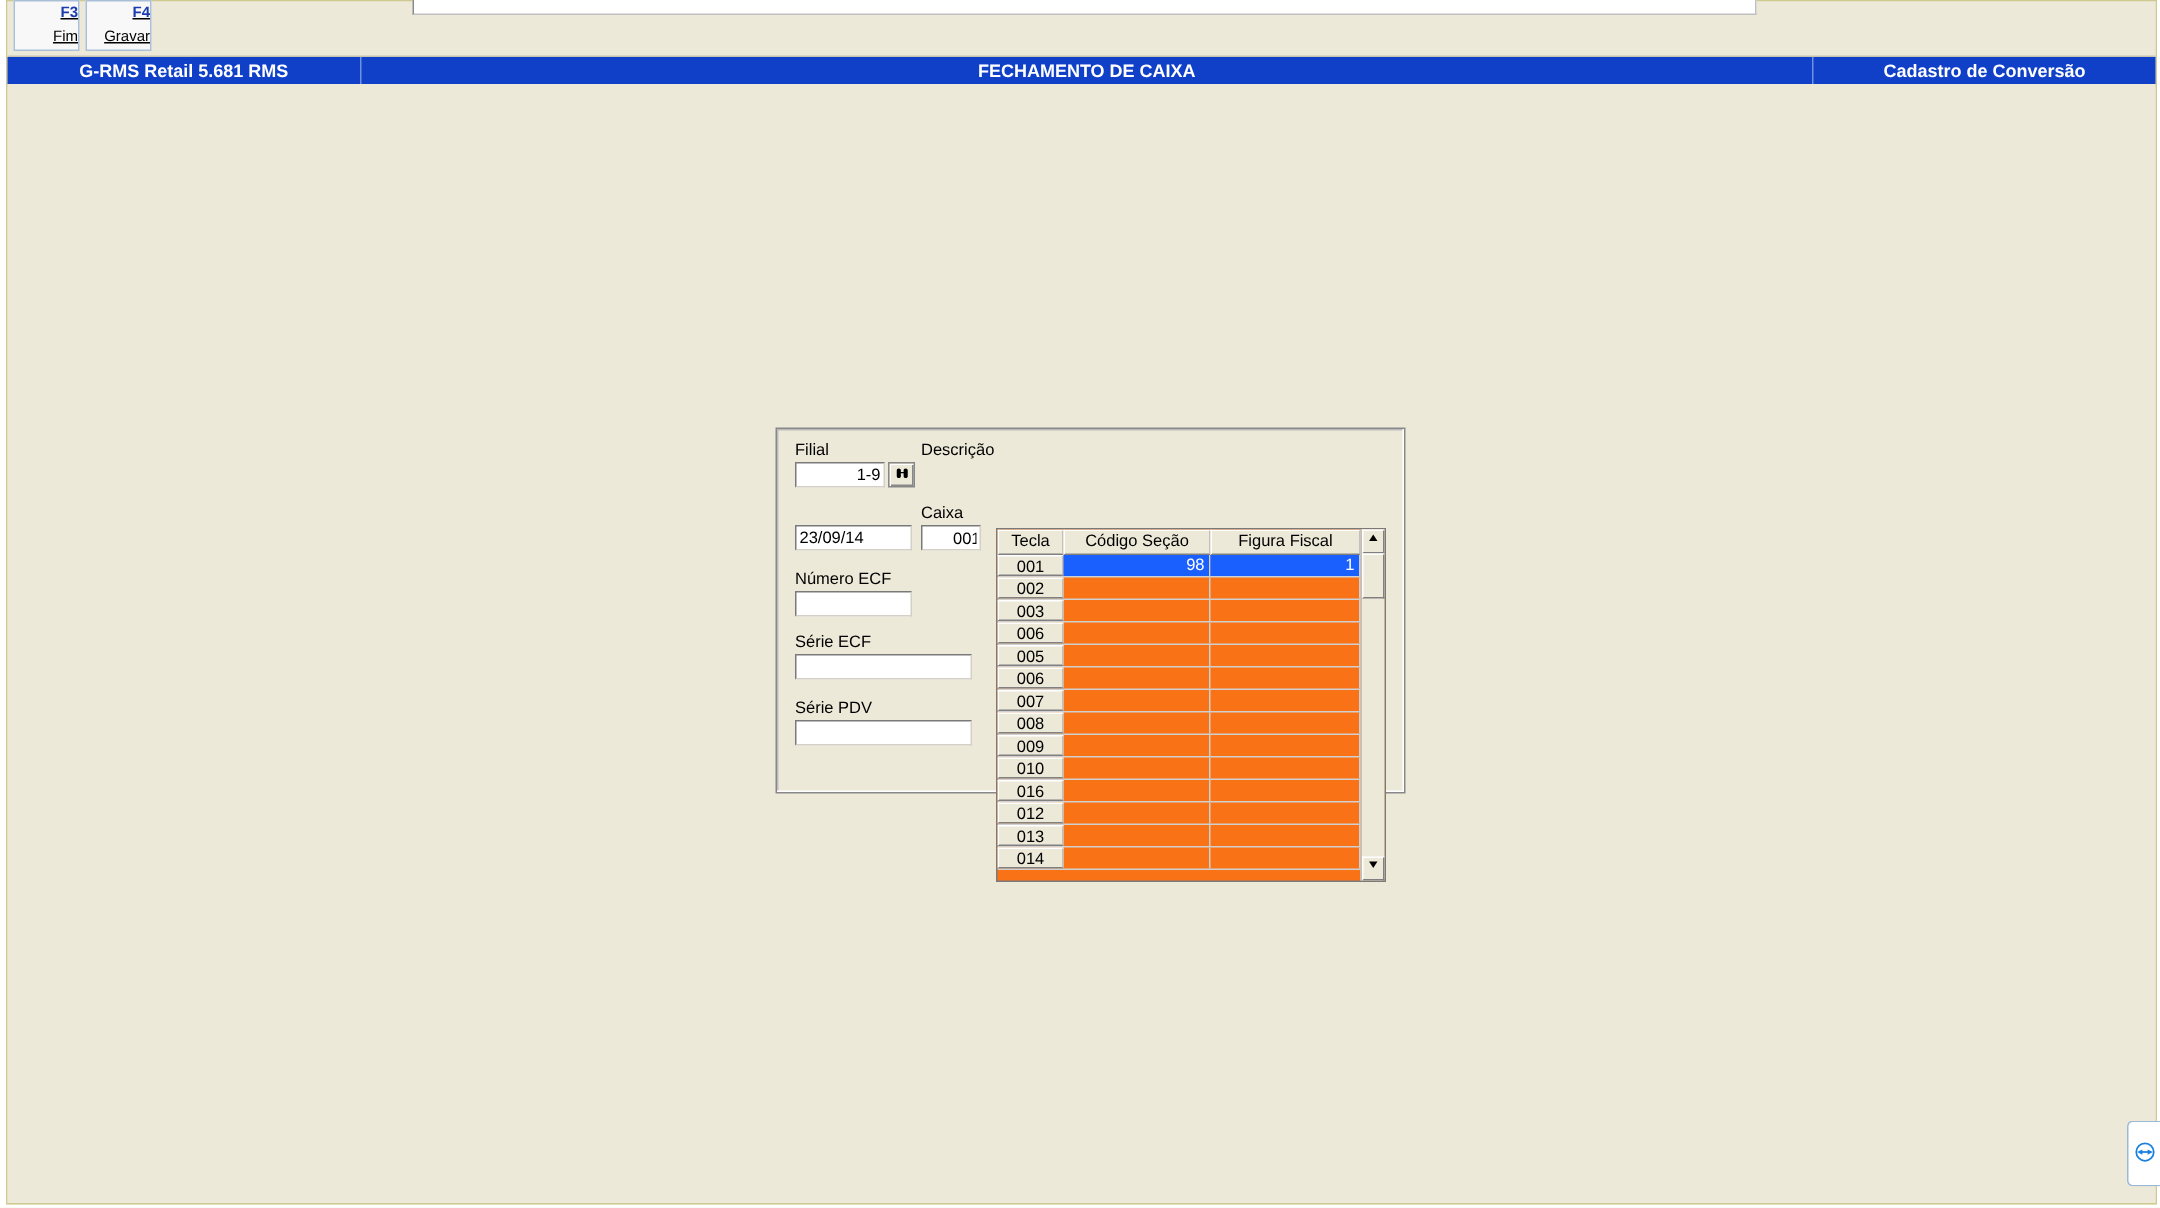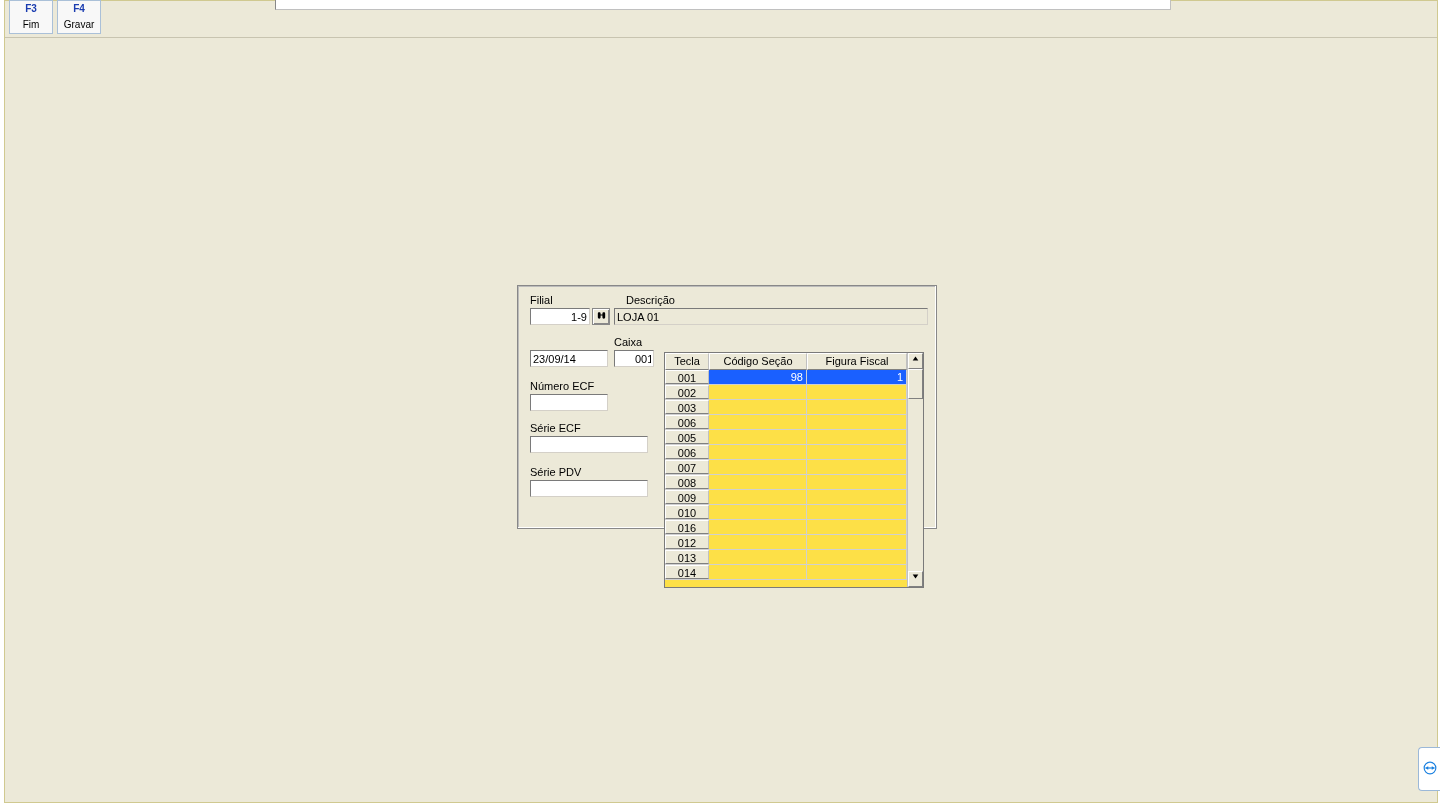--- a/index.html
+++ b/index.html
@@ -24,24 +24,25 @@
     background: #ece9d8;
     position: relative;
     border-bottom: 1px solid #c8c4b0;
   }
   .tbbtn {
     position: absolute;
     top: -1px;
     width: 44px; height: 34px;
     border: 1px solid #aac0d8;
     background: #f8f8f8;
-    text-align: center;
+    text-align: right;
     line-height: 1.2;
     font-size: 10px;
     cursor: pointer;
+    text-decoration: underline;
   }
   .tbbtn .key {
     display:block;
     color: #1a3cb0;
     font-weight: bold;
     margin-top: 2px;
   }
   .tbbtn .lab {
     display:block;
     color: #000;
@@ -118,21 +119,21 @@
     text-align: center;
     cursor: pointer;
     box-shadow: inset 1px 1px 0 #fff, inset -1px -1px 0 #888;
   }
   .lookup svg { width:11px; height:11px; margin-top:1px; }
   
   .grid {
     position: absolute;
     left: 146px; top: 66px;
     width: 260px; height: 236px;
-    background: #fde047;
+    background: #f97316;
     border: 1px solid #7a7a7a;
     display: flex;
     flex-direction: row;
   }
   .grid-body {
     flex: 1;
     overflow: hidden;
   }
   .grid-hdr {
     display: flex;
@@ -234,36 +235,40 @@
       <span class="key">F3</span>
       <span class="lab">Fim</span>
     </div>
     <div class="tbbtn" id="btnF4">
       <span class="key">F4</span>
       <span class="lab">Gravar</span>
     </div>
     <div class="longfield"></div>
   </div>
 
+  <div class="titlebar">
+    <div class="seg seg-left">G-RMS Retail 5.681 RMS</div>
+    <div class="seg seg-mid">FECHAMENTO DE CAIXA</div>
+    <div class="seg seg-right">Cadastro de Conversão</div>
+  </div>
 
   <div class="workspace">
     <div class="panel">
 
       <div class="lbl" style="left:12px; top:8px;">Filial</div>
       <input class="inp inp-right" style="left: 12px; top: 22px; width: 60px;" value="1-9">
       <div class="lookup" style="left:74px; top:22px;">
         <span>
           <svg viewBox="0 0 24 24">
               <path d="M4 8c0-2 1-3 3-3s3 1 3 3v8c0 2-1 3-3 3s-3-1-3-3V8zm10 0c0-2 1-3 3-3s3 1 3 3v8c0 2-1 3-3 3s-3-1-3-3V8zM10 10h4v2h-4z" fill="#000"></path>
             </svg>
         </span>
       </div>
 
-      <div class="lbl" style="left:96px; top:8px;margin-left:12px;">Descrição</div>
-      <input class="inp" readonly="" style="left: 96px; top: 22px; width: 314px;" value="LOJA 01">
+      <div class="lbl" style="left:96px; top:8px;">Descrição</div>
 
       <div class="lbl" style="left:12px; top:64px;">Data</div>
       <input class="inp" style="left: 12px; top: 64px; width: 78px;" value="23/09/14">
 
       <div class="lbl" style="left:96px; top:50px;text-align:center;">Caixa</div>
       <input class="inp inp-right" style="left: 96px; top: 64px; width: 40px;" value="001">
 
       <div class="lbl" style="left:12px; top:94px;">Número ECF</div>
       <input class="inp" style="left: 12px; top: 108px; width: 78px;" value="">
 

